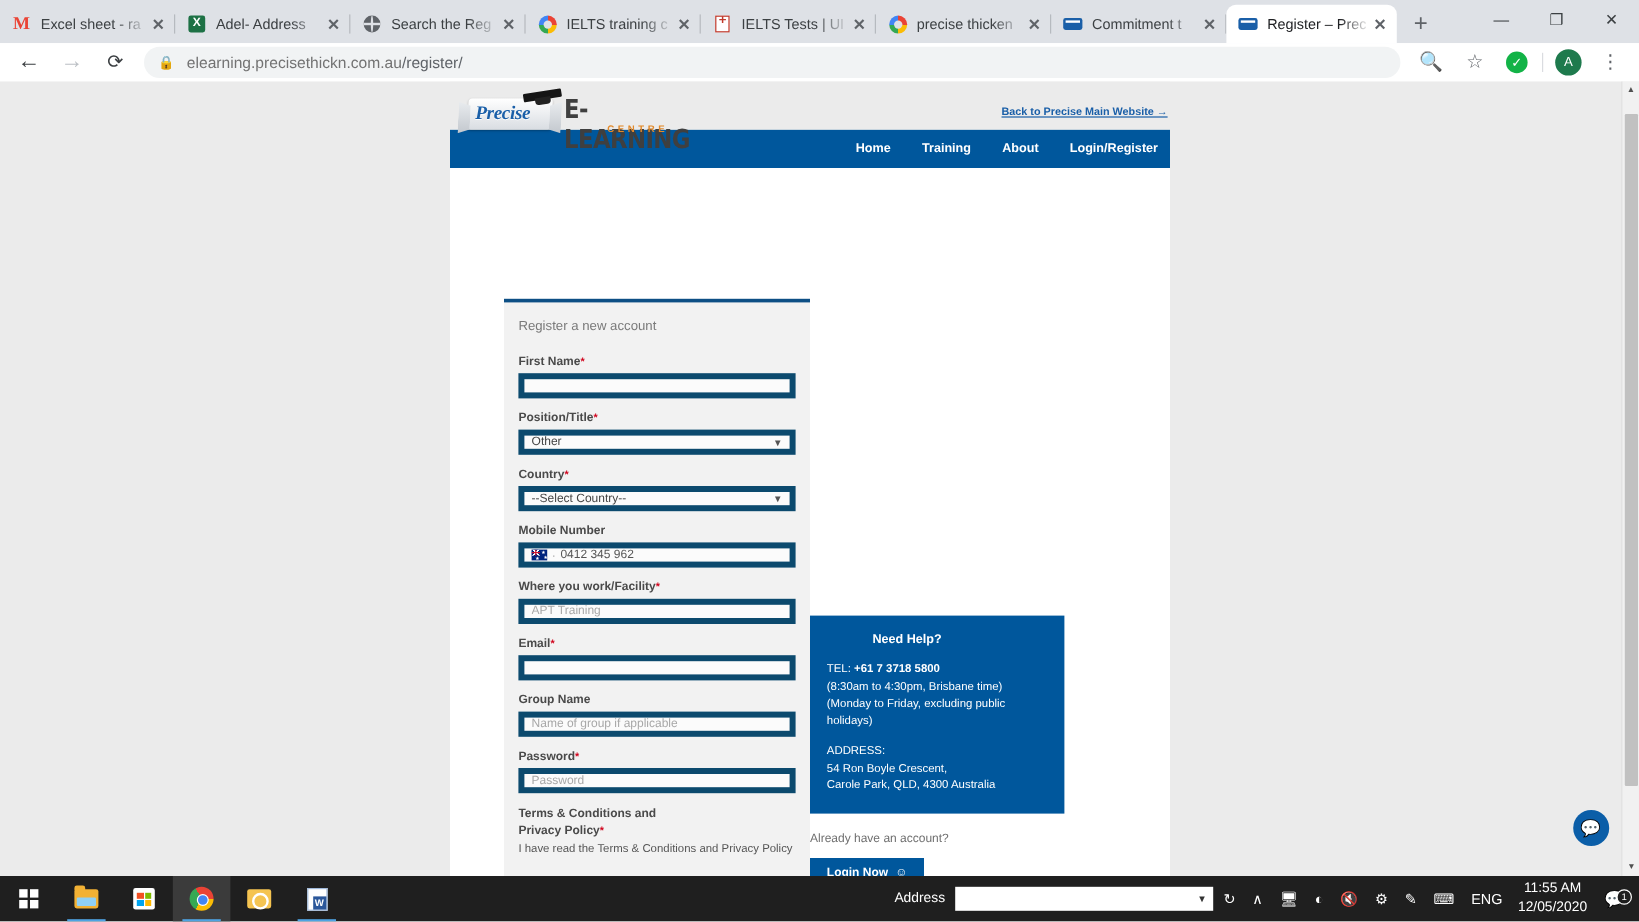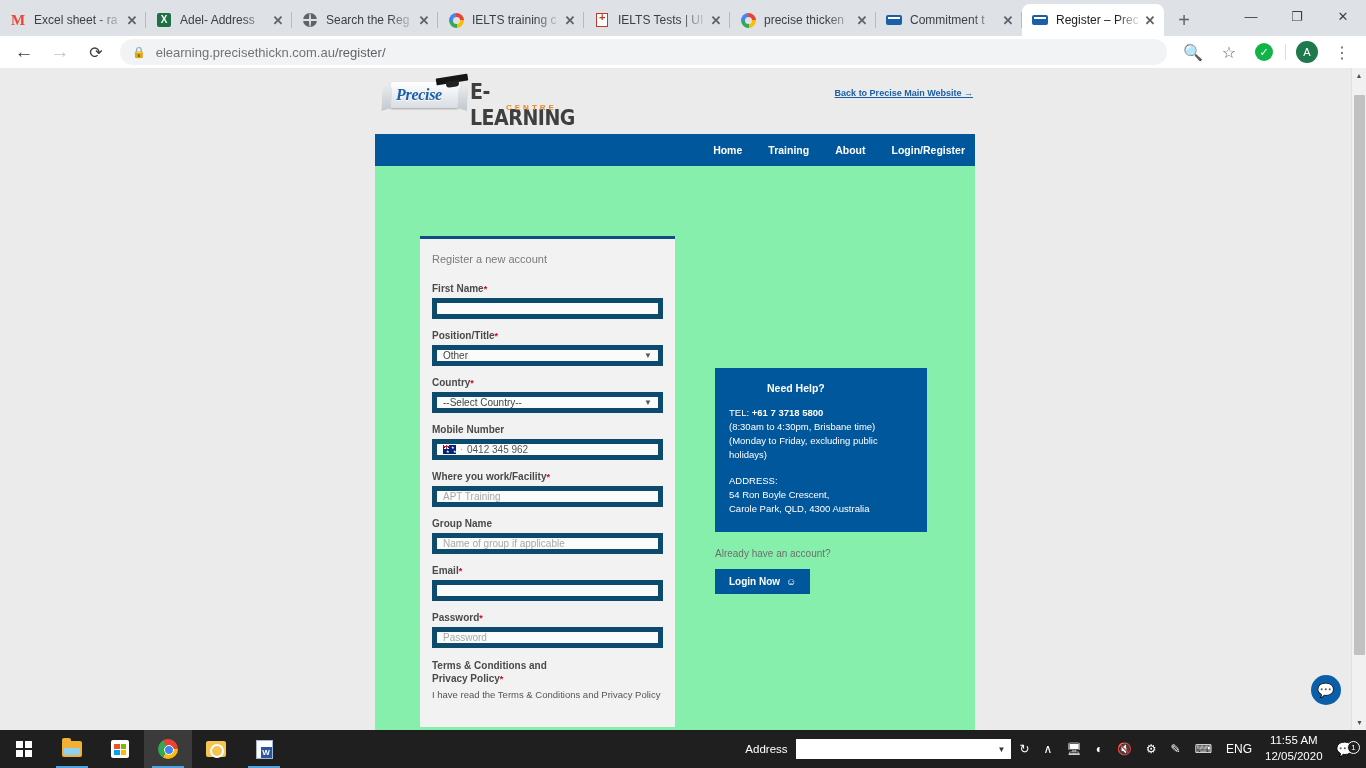--- a/index.html
+++ b/index.html
@@ -126,21 +126,21 @@
     background: #ebebeb; overflow: hidden;
   }
   .page {
     position: absolute; top: 0; left: 0; width: 1351px; height: 662px;
     background: #ebebeb;
   }
   .site {
     position: absolute; left: 375px; top: 0; width: 600px;
   }
   .site-header {
-    height: 66px; background: #ebebeb; position: relative;
+    height: 40px; background: #ebebeb; position: relative;
   }
   
   .logo { position: absolute; left: 15px; top: 4px; width: 155px; height: 44px; }
   .logo-ribbon {
     position: absolute; left: 0; top: 10px; width: 70px; height: 26px;
     background: linear-gradient(#ffffff, #d9dde2);
     border-radius: 3px;
     transform: skewX(-3deg);
     box-shadow: 0 1px 2px rgba(0,0,0,.3);
   }
@@ -188,22 +188,22 @@
   .navbar {
     height: 32px; background: #00579c;
     display: flex; align-items: center; justify-content: flex-end;
     padding-right: 10px;
   }
   .navbar a {
     color: #ffffff; font-size: 10.5px; font-weight: 700;
     margin-left: 26px; text-decoration: none;
   }
   .content-card {
-    background: #86efac; min-height: 600px; padding: 30px 45px 0 45px;
-    display: flex; gap: 40px; align-items: center;
+    background: #ffffff; min-height: 600px; padding: 30px 45px 0 45px;
+    display: flex; align-items: flex-end;
   }
 
   
   .form-panel {
     width: 255px; background: #f2f2f2;
     border-top: 3px solid #0d4f85;
     padding: 14px 12px 16px 12px;
     flex: 0 0 255px;
   }
   .form-title { font-size: 11px; color: #7a7a7a; margin-bottom: 18px; }
@@ -507,27 +507,27 @@
                 <span class="phone-num">0412 345 962</span>
               </div>
             </div>
 
             <div class="field">
               <label><span>Where you work/Facility</span><span class="req">*</span></label>
               <input type="text" placeholder="APT Training" style="">
             </div>
 
             <div class="field">
+              <label><span>Email</span><span class="req">*</span></label>
+              <input type="text" style="">
+            </div>
+
+            <div class="field">
               <label><span>Group Name</span></label>
               <input type="text" placeholder="Name of group if applicable" style="">
-            </div>
-
-            <div class="field">
-              <label><span>Email</span><span class="req">*</span></label>
-              <input type="text" style="">
             </div>
 
             <div class="field">
               <label><span>Password</span><span class="req">*</span></label>
               <input type="text" placeholder="Password" style="">
             </div>
 
 
             <div class="field">
               <div class="tc-label">

